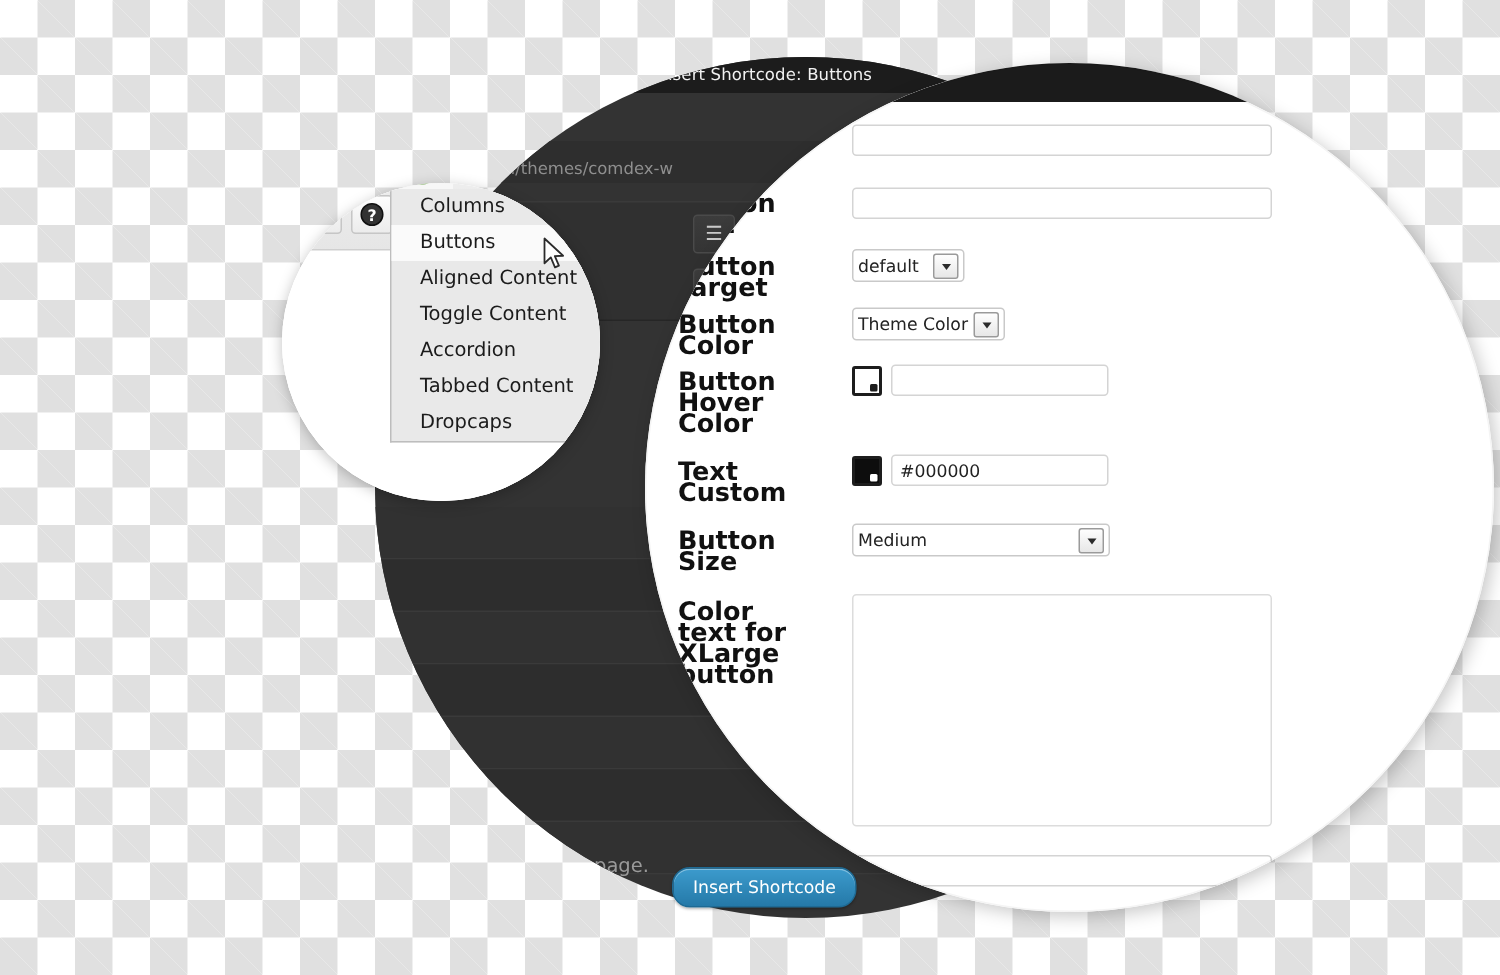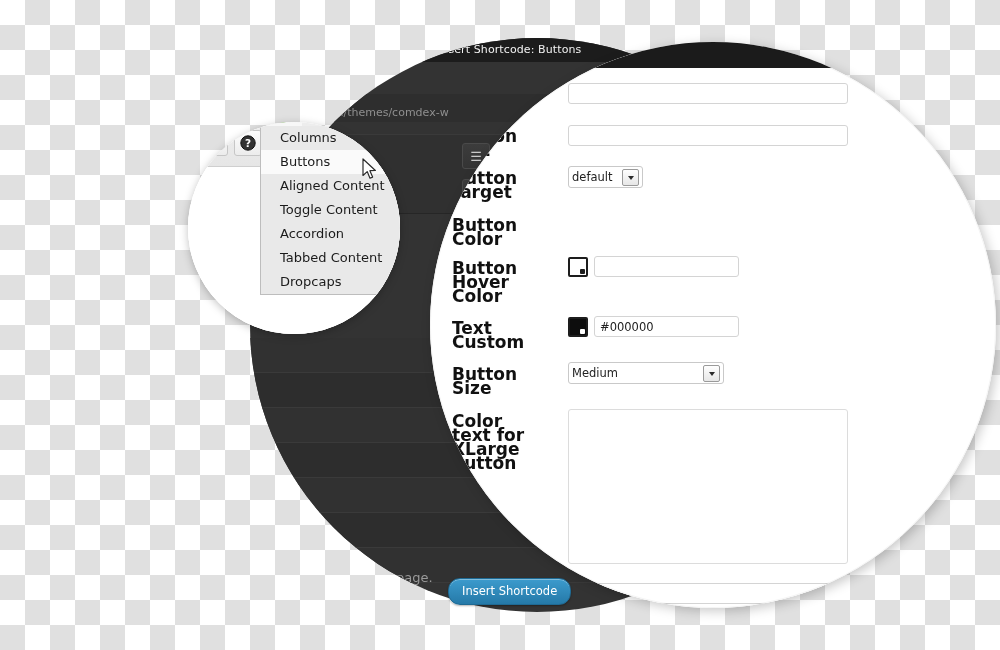--- a/index.html
+++ b/index.html
@@ -84,21 +84,21 @@
     position:absolute;right:4px;top:3px;width:15px;height:15px;
     border:1px solid #9a9a9a;border-radius:2px;background:linear-gradient(#fefefe,#e7e7e7);
     pointer-events:none;display:flex;align-items:center;justify-content:center;
   }
   .selwrap .arrowbox i{
     display:block;width:0;height:0;border-left:3.5px solid transparent;
     border-right:3.5px solid transparent;border-top:4px solid #2b2b2b;
   }
   .sel-target{width:75px;padding-right:22px;}
   .sel-color{width:102px;padding-right:24px;}
-  .sel-size{width:156px;padding-right:24px;}
+  .sel-size{width:172px;padding-right:24px;}
 
   .swatch{
     width:20px;height:20px;border:2px solid #1d1d1d;border-radius:2px;
     display:inline-block;vertical-align:middle;position:relative;box-sizing:border-box;
     background:#ffffff;margin-right:6px;
   }
   .swatch.black{background:#0d0d0d;}
   .swatch .nub{
     position:absolute;right:1px;bottom:1px;width:5px;height:5px;background:#1d1d1d;
     border-radius:1px;
@@ -233,36 +233,46 @@
           </div>
         </div>
 
         <div class="frow">
           <div class="flabel">Button URL</div>
           <div class="fctl">
             <input class="txt wide" type="text" value="" style="">
           </div>
         </div>
 
-        <div class="frow" style="margin-bottom:14px;">
+        <div class="frow" style="margin-bottom:6px;">
           <div class="flabel">Button target</div>
           <div class="fctl">
             <span class="selwrap">
               <select class="sel sel-target">
                 <option>default</option>
               </select>
               <span class="arrowbox">
                   <i></i>
                 </span>
             </span>
           </div>
         </div>
 
-        <div class="frow" style="margin-bottom:10px;">
+        <div class="frow" style="margin-bottom:5px;">
           <div class="flabel">Button Color</div>
+          <div class="fctl">
+            <span class="selwrap">
+              <select class="sel sel-color">
+                <option>Theme Color</option>
+              </select>
+              <span class="arrowbox">
+                  <i></i>
+                </span>
+            </span>
+          </div>
         </div>
 
 
         <div class="frow" style="margin-bottom:13px;">
           <div class="flabel">Button Hover Color</div>
           <div class="fctl colorline">
             <span class="swatch">
                 <span class="nub"></span>
               </span>
             <input class="txt colorval" type="text" value="" style="">

